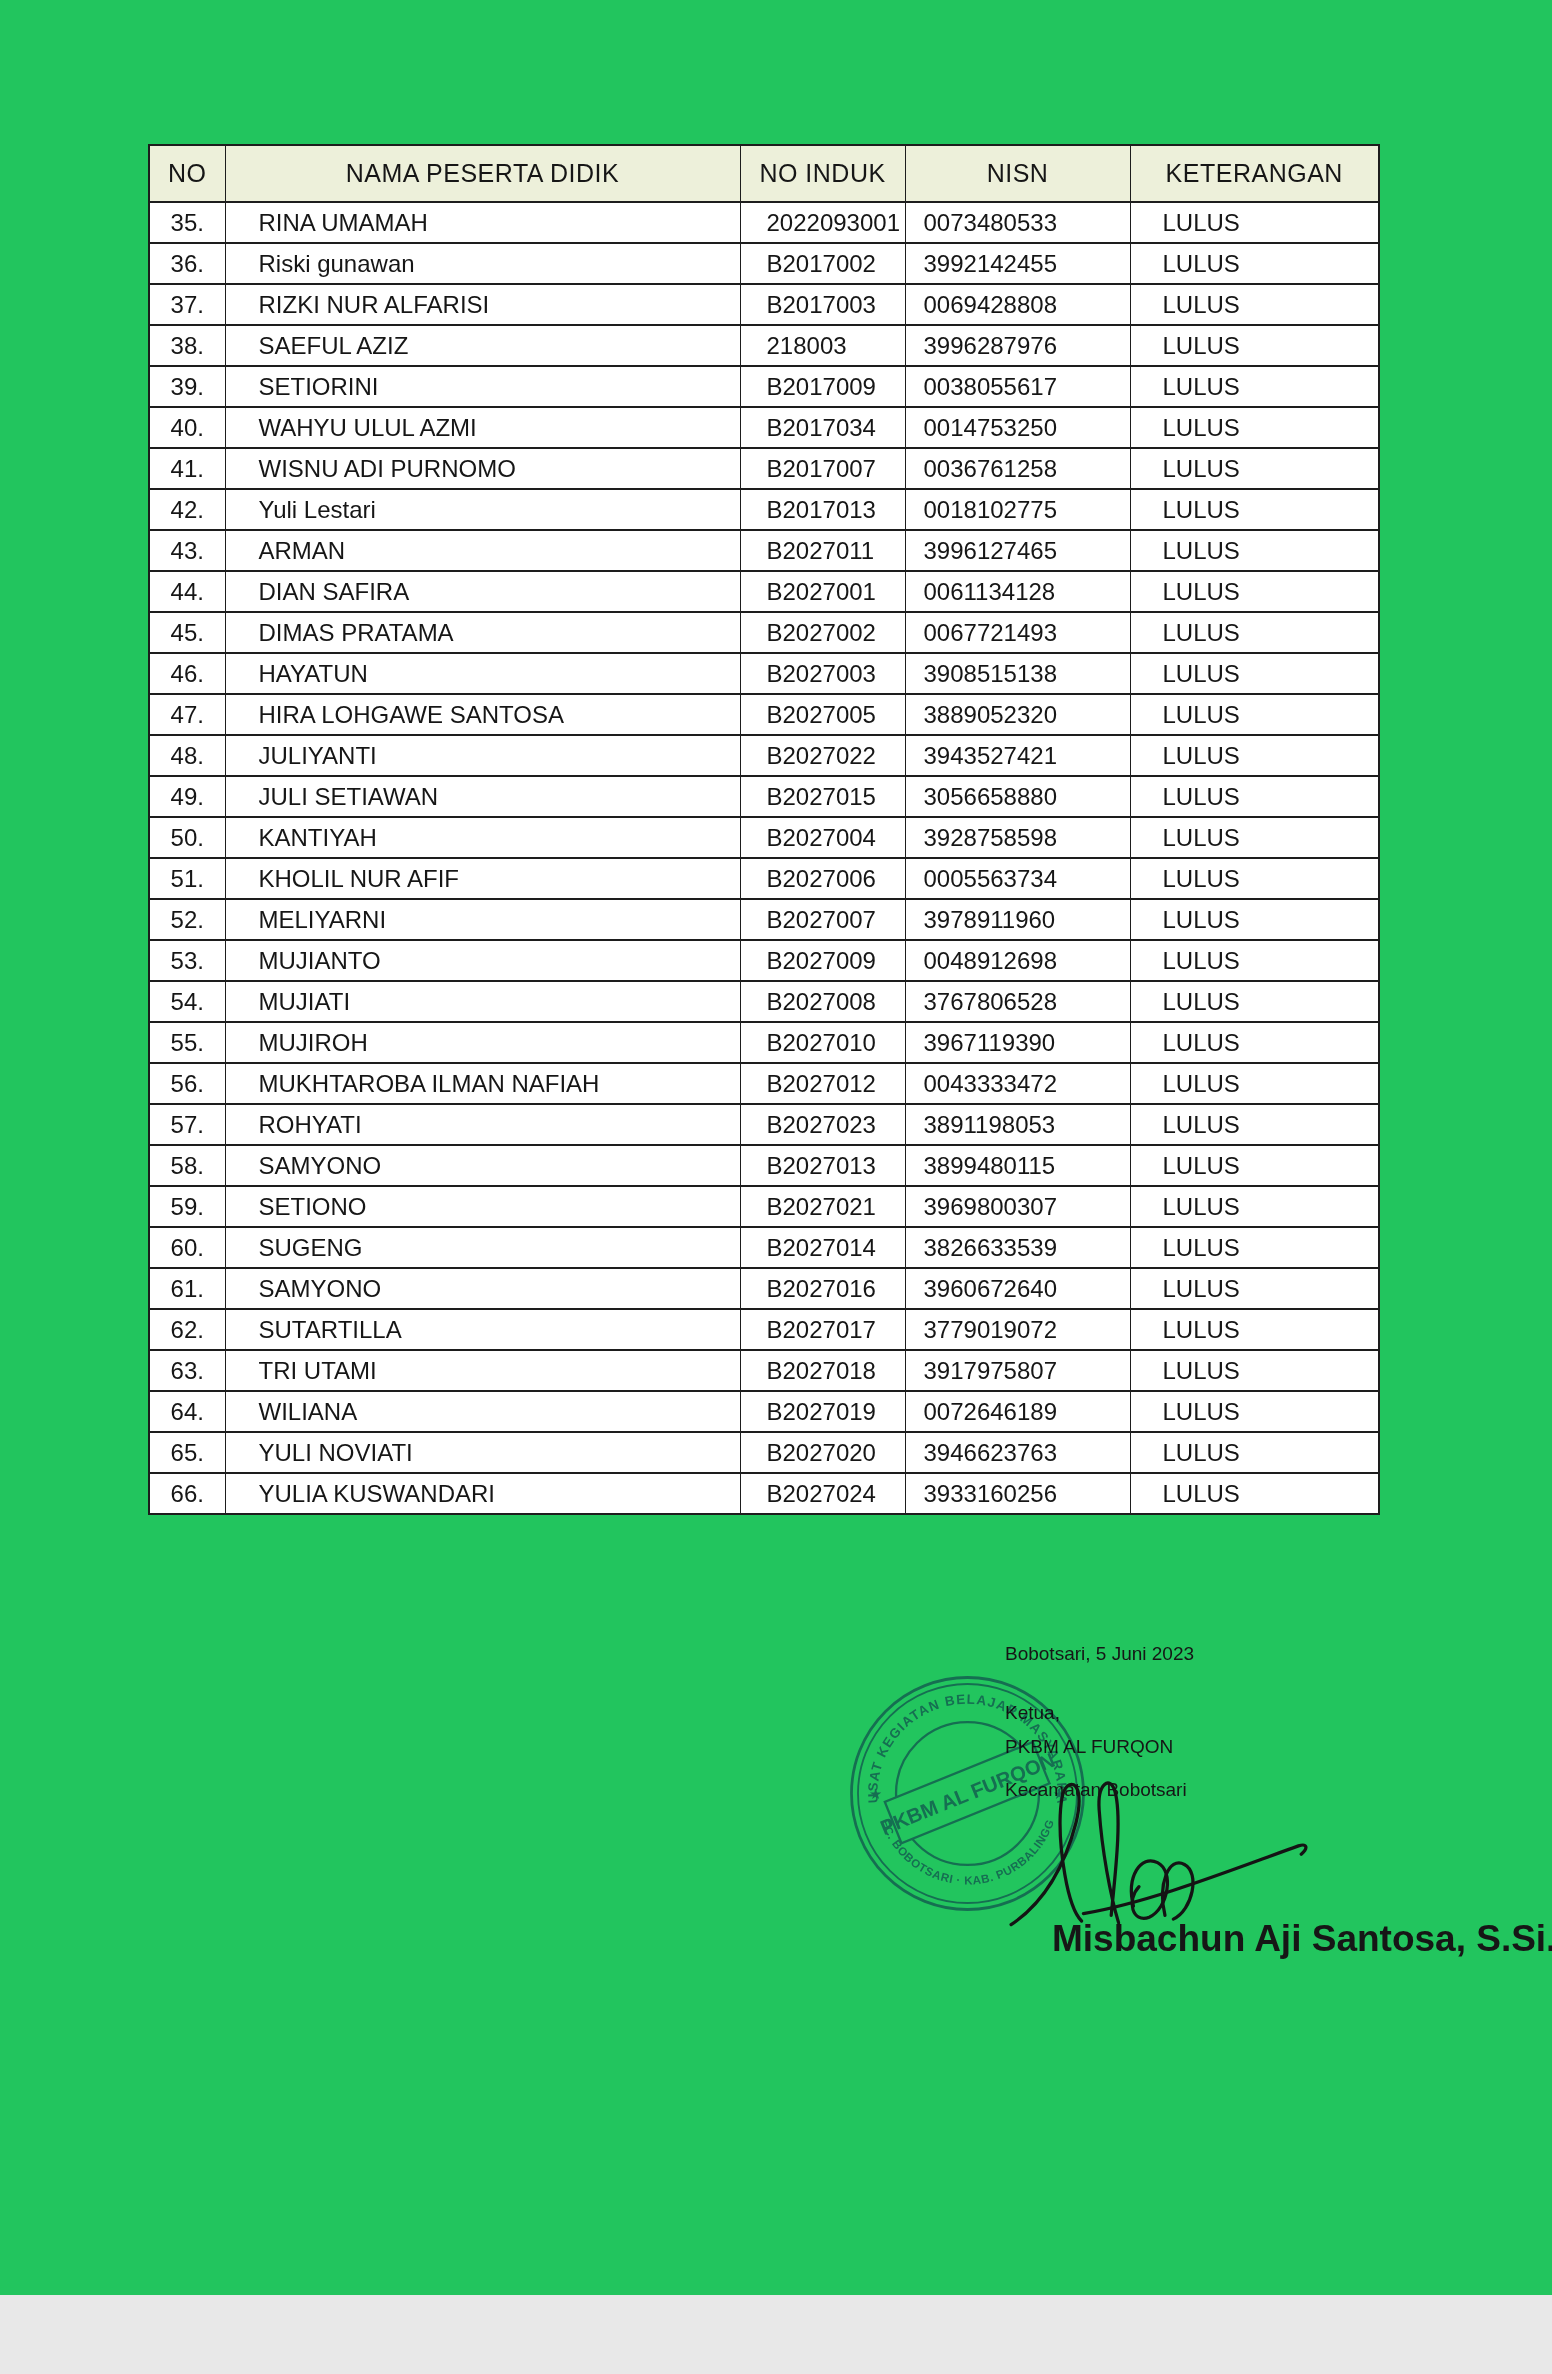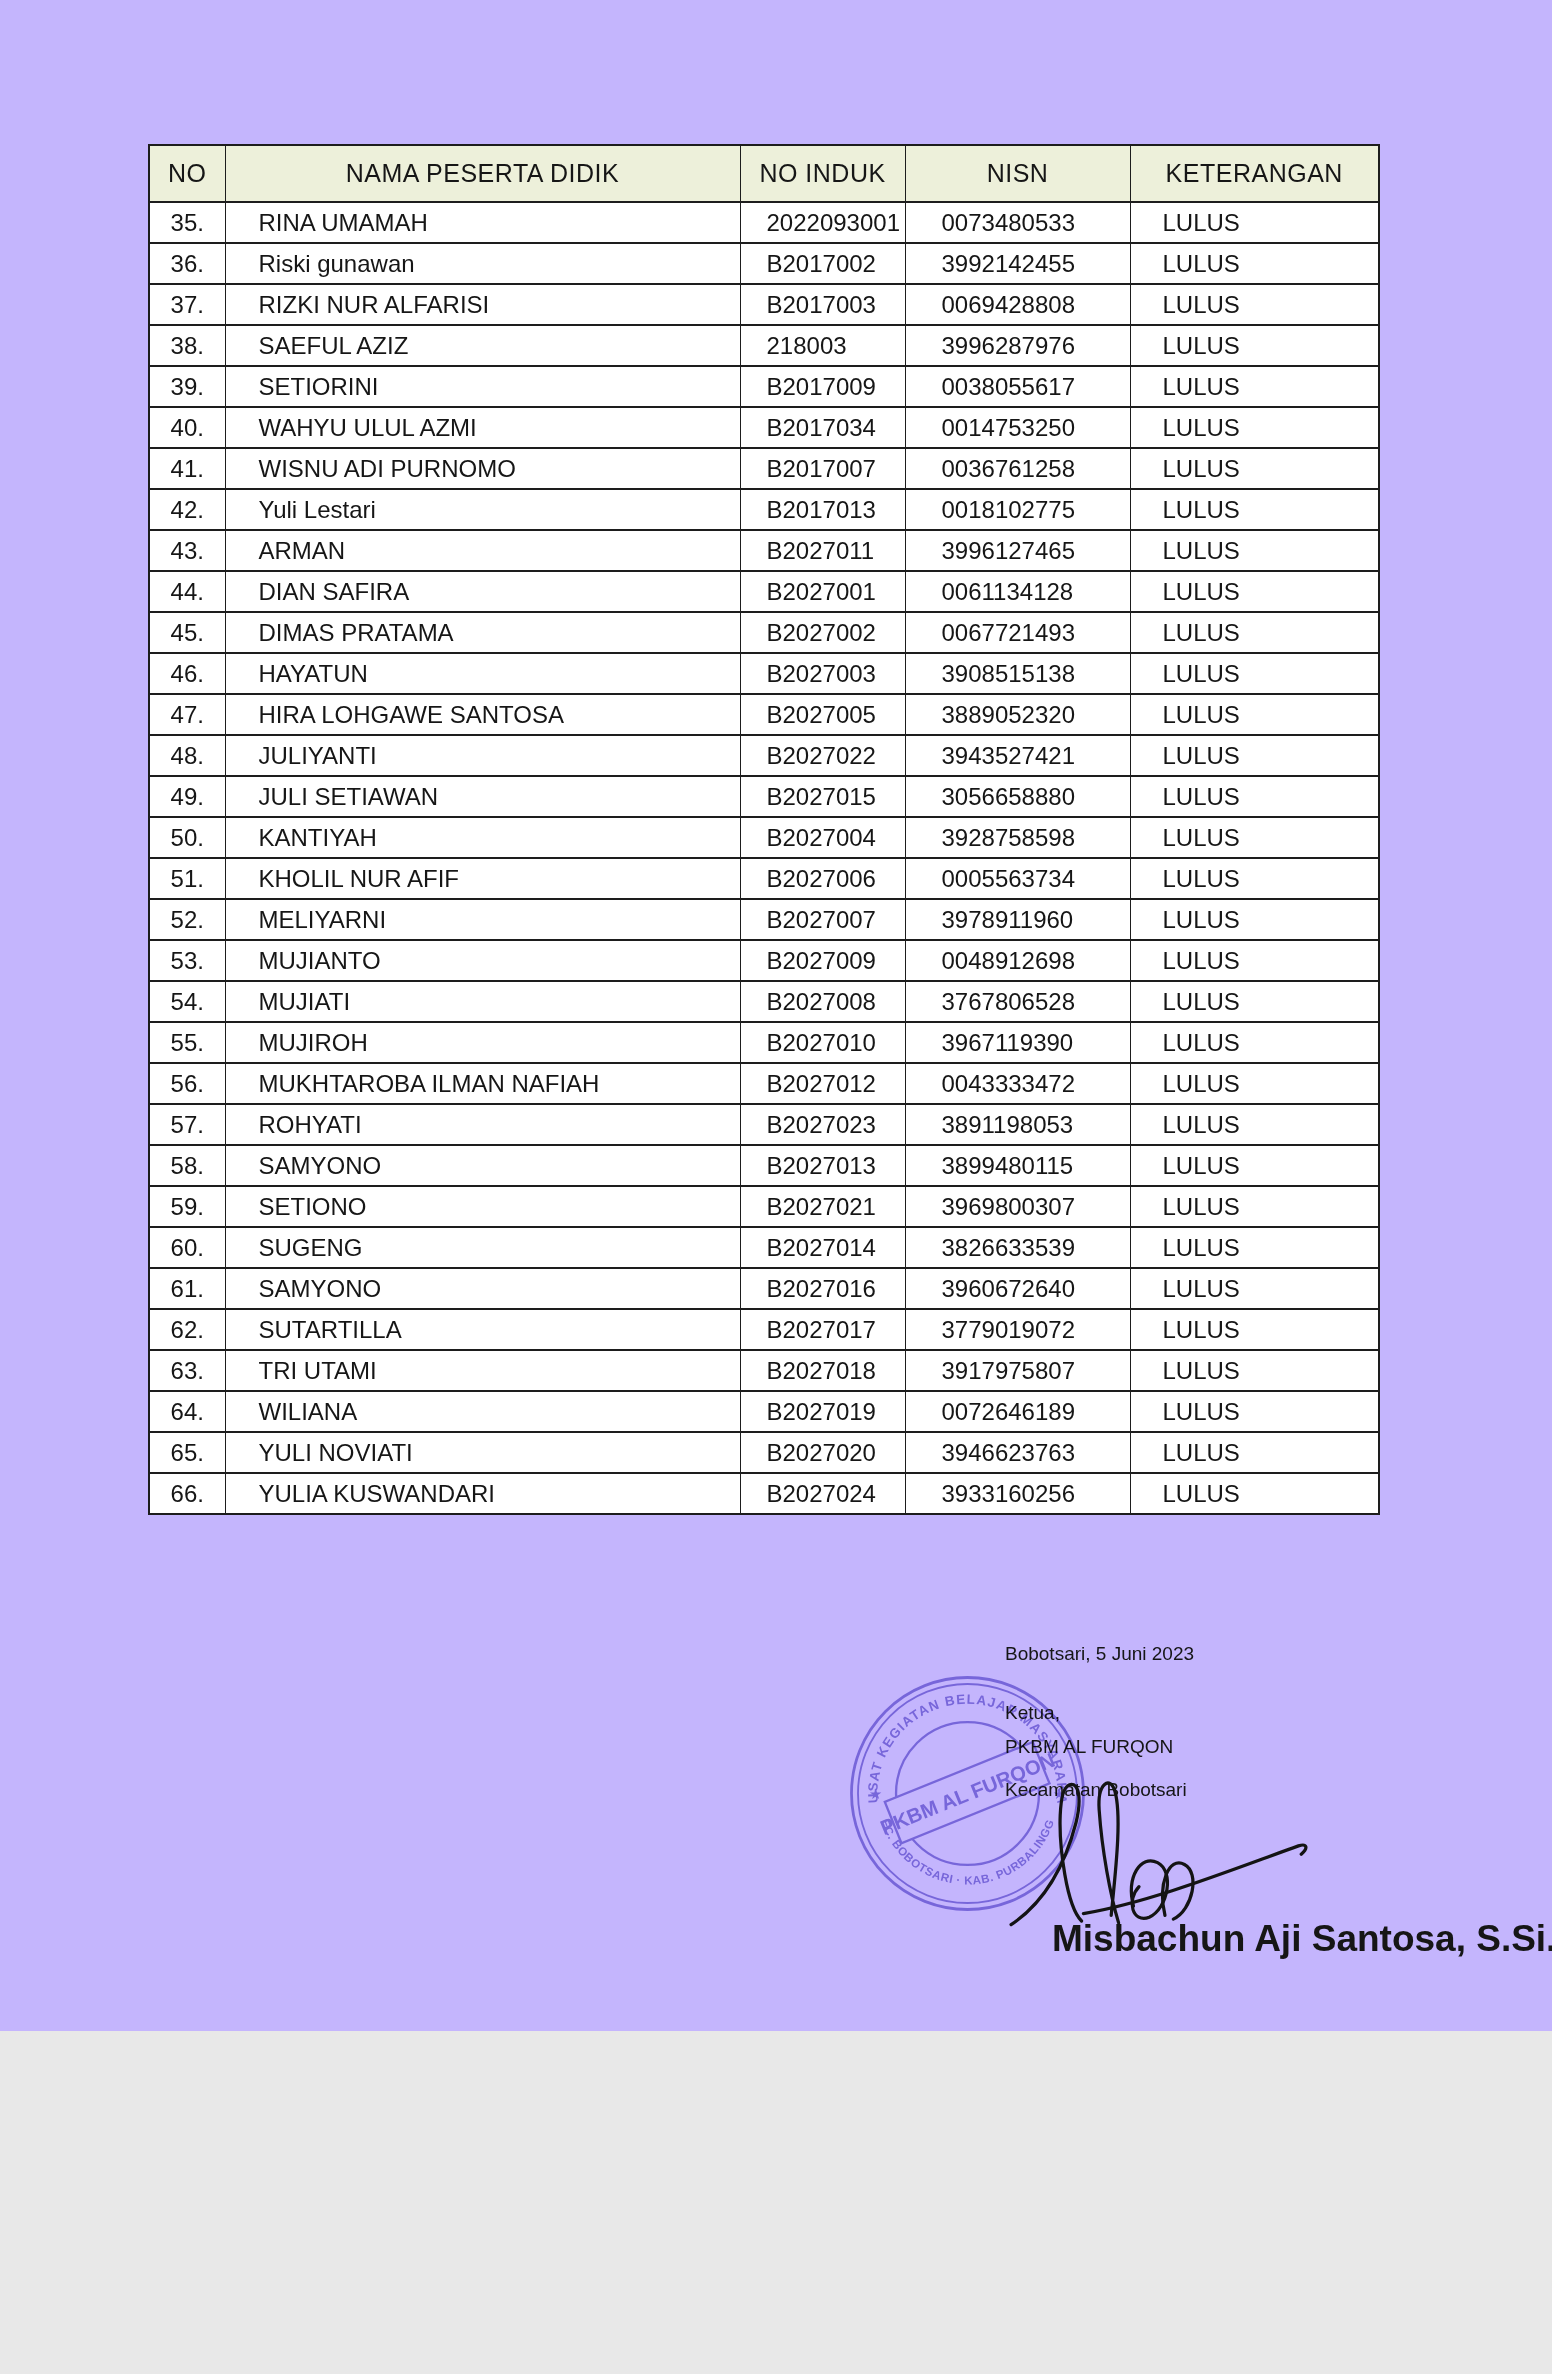--- a/index.html
+++ b/index.html
@@ -1,19 +1,19 @@
 <!DOCTYPE html>
 <html style="font-size:15px"><head>
 <meta charset="utf-8">
 <style>
   html,body{margin:0;padding:0;background:#e8e8e8;}
   .page{
     position:relative;
-    width:1553px;height:2031px;
-    background:#c4b5fd;
+    width:1553px;height:2295px;
+    background:#22c55e;
     font-family:"Liberation Sans", sans-serif;
     color:#161616;
     overflow:hidden;
     margin:0 auto;
   }
   
   table.results{
     position:absolute;left:148px;top:144px;
     width:1230px;
     border-collapse:collapse;table-layout:fixed;
@@ -33,21 +33,21 @@
     letter-spacing:0.5px;
   }
   table.results td{
     height:37px;
     font-size:24px;
     background:#ffffff;
   }
   td.c-no{text-align:center;}
   td.c-nama{padding-left:33px;}
   td.c-induk{padding-left:26px;}
-  td.c-nisn{padding-left:36px;}
+  td.c-nisn{padding-left:18px;}
   td.c-ket{padding-left:32px;}
   
   .sig-line{
     position:absolute;left:1005px;
     font-size:19px;line-height:32px;
     white-space:nowrap;
   }
   .f-date{top:1638px;}
   .f-title{top:1697px;}
   .f-org{top:1731px;}

